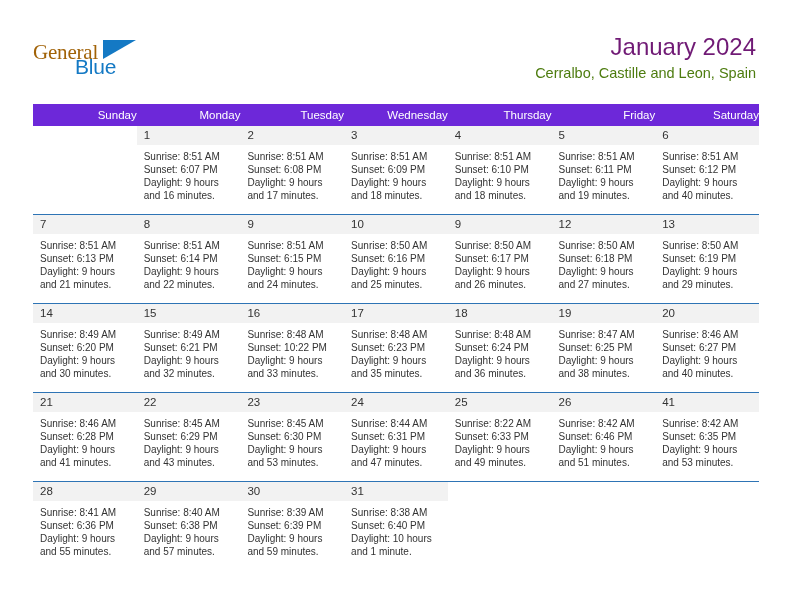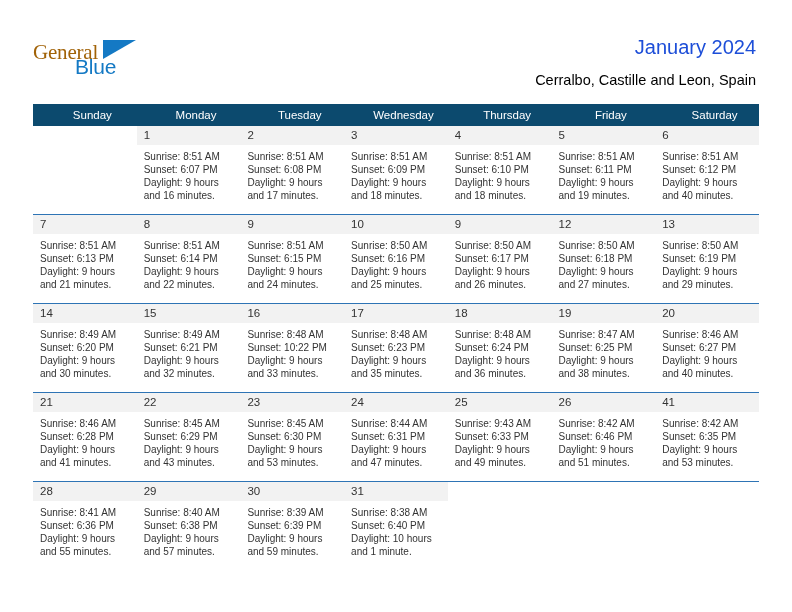--- a/index.html
+++ b/index.html
@@ -67,49 +67,48 @@
     color: #1479c4;
     font-family: "Liberation Sans", sans-serif;
   }
   .title-block {
     position: absolute;
     right: 36px;
     top: 30px;
     text-align: right;
   }
   .month-title {
-    font-size: 20px;
-    color: #1d4ed8;
+    font-size: 24px;
+    color: #701a75;
     font-weight: normal;
     line-height: 34px;
     white-space: nowrap;
   }
   .location-title {
-    margin-top: 7px;
     font-size: 14.5px;
-    color: #000000;
+    color: #4d7c0f;
     line-height: 18px;
     white-space: nowrap;
   }
 
   
   .calendar {
     position: absolute;
     left: 33px;
     top: 104px;
     width: 726px;
     border-collapse: collapse;
     table-layout: fixed;
   }
   .calendar thead th {
-    background: #0c4a6e;
+    background: #6d28d9;
     color: #ffffff;
     font-size: 11.5px;
     font-weight: normal;
-    text-align: center;
+    text-align: right;
     padding: 5px 0 5px 15px;
     height: 11px;
     vertical-align: middle;
     box-sizing: border-box;
     border: none;
   }
   .calendar tbody tr {
     border-top: 1.2px solid #2e74b5;
   }
   .calendar tbody tr:first-child {
@@ -455,21 +454,21 @@
                 <div>Sunset: 6:31 PM</div>
                 <div>Daylight: 9 hours</div>
                 <div>and 47 minutes.</div>
               </div>
             </div>
           </td>
           <td class="">
             <div class="cell-inner">
               <div class="daynum">25</div>
               <div class="details">
-                <div>Sunrise: 9:43 AM</div>
+                <div>Sunrise: 8:22 AM</div>
                 <div>Sunset: 6:33 PM</div>
                 <div>Daylight: 9 hours</div>
                 <div>and 49 minutes.</div>
               </div>
             </div>
           </td>
           <td class="">
             <div class="cell-inner">
               <div class="daynum">26</div>
               <div class="details">

